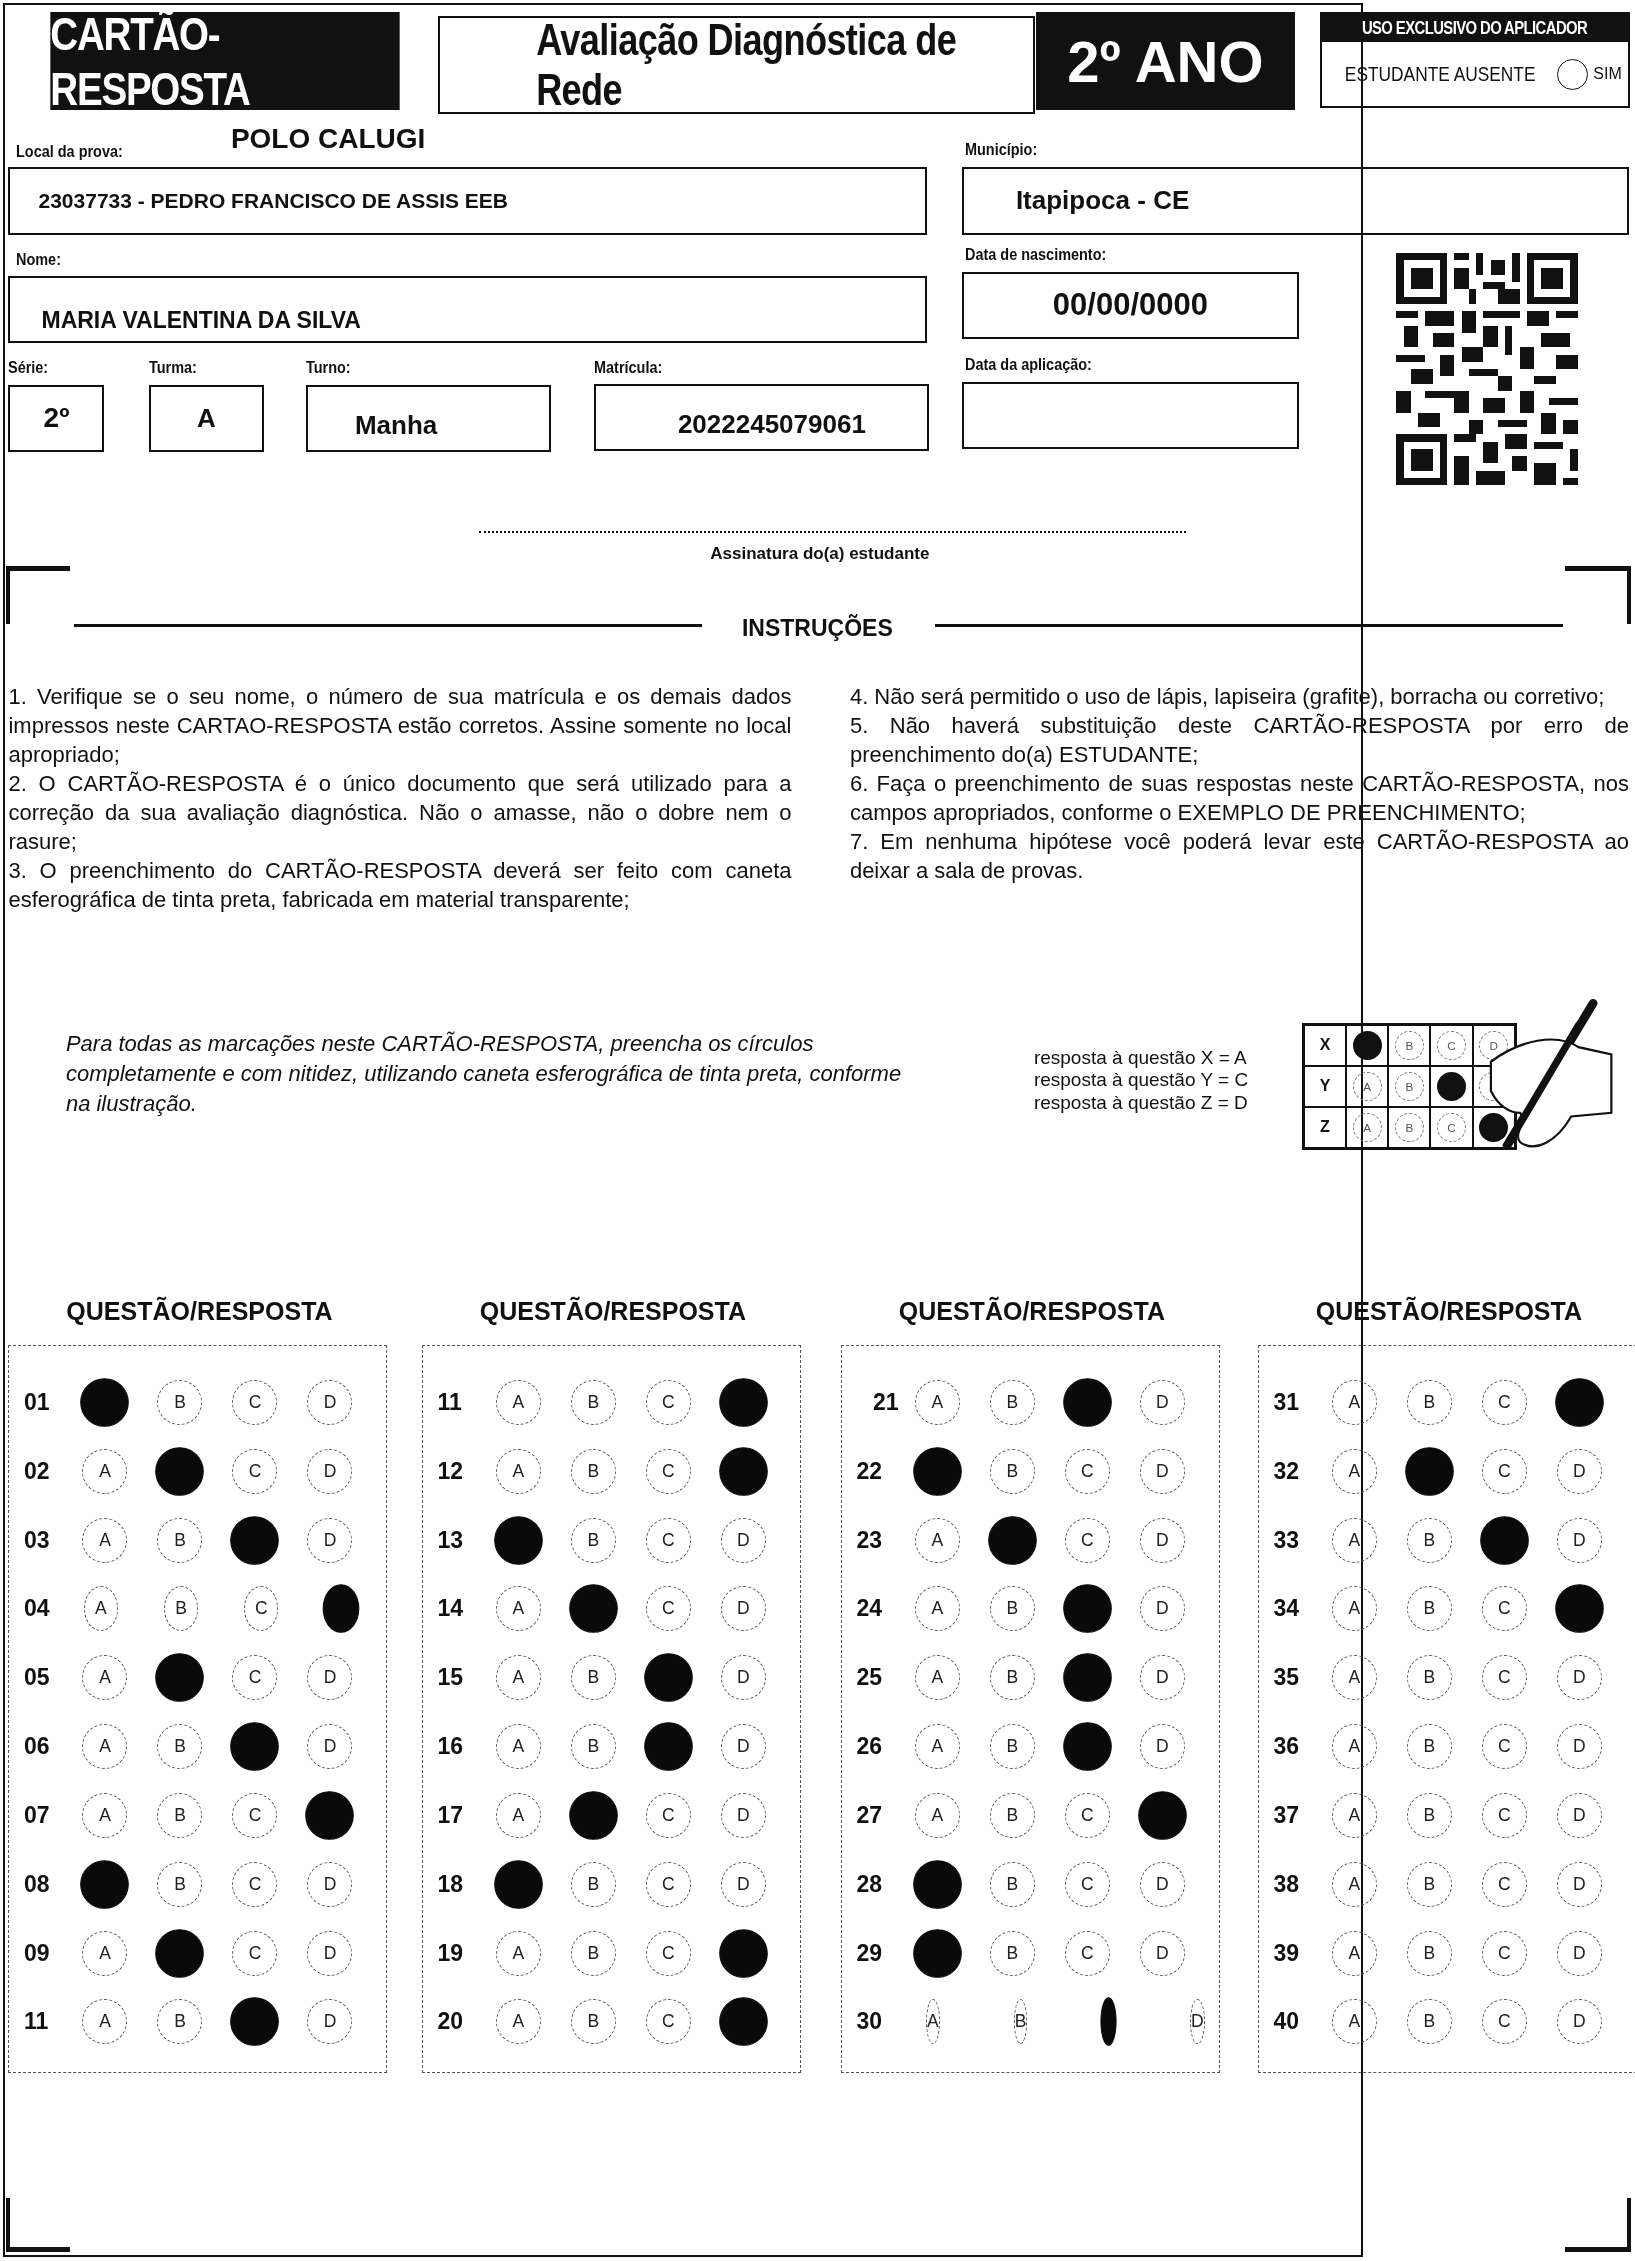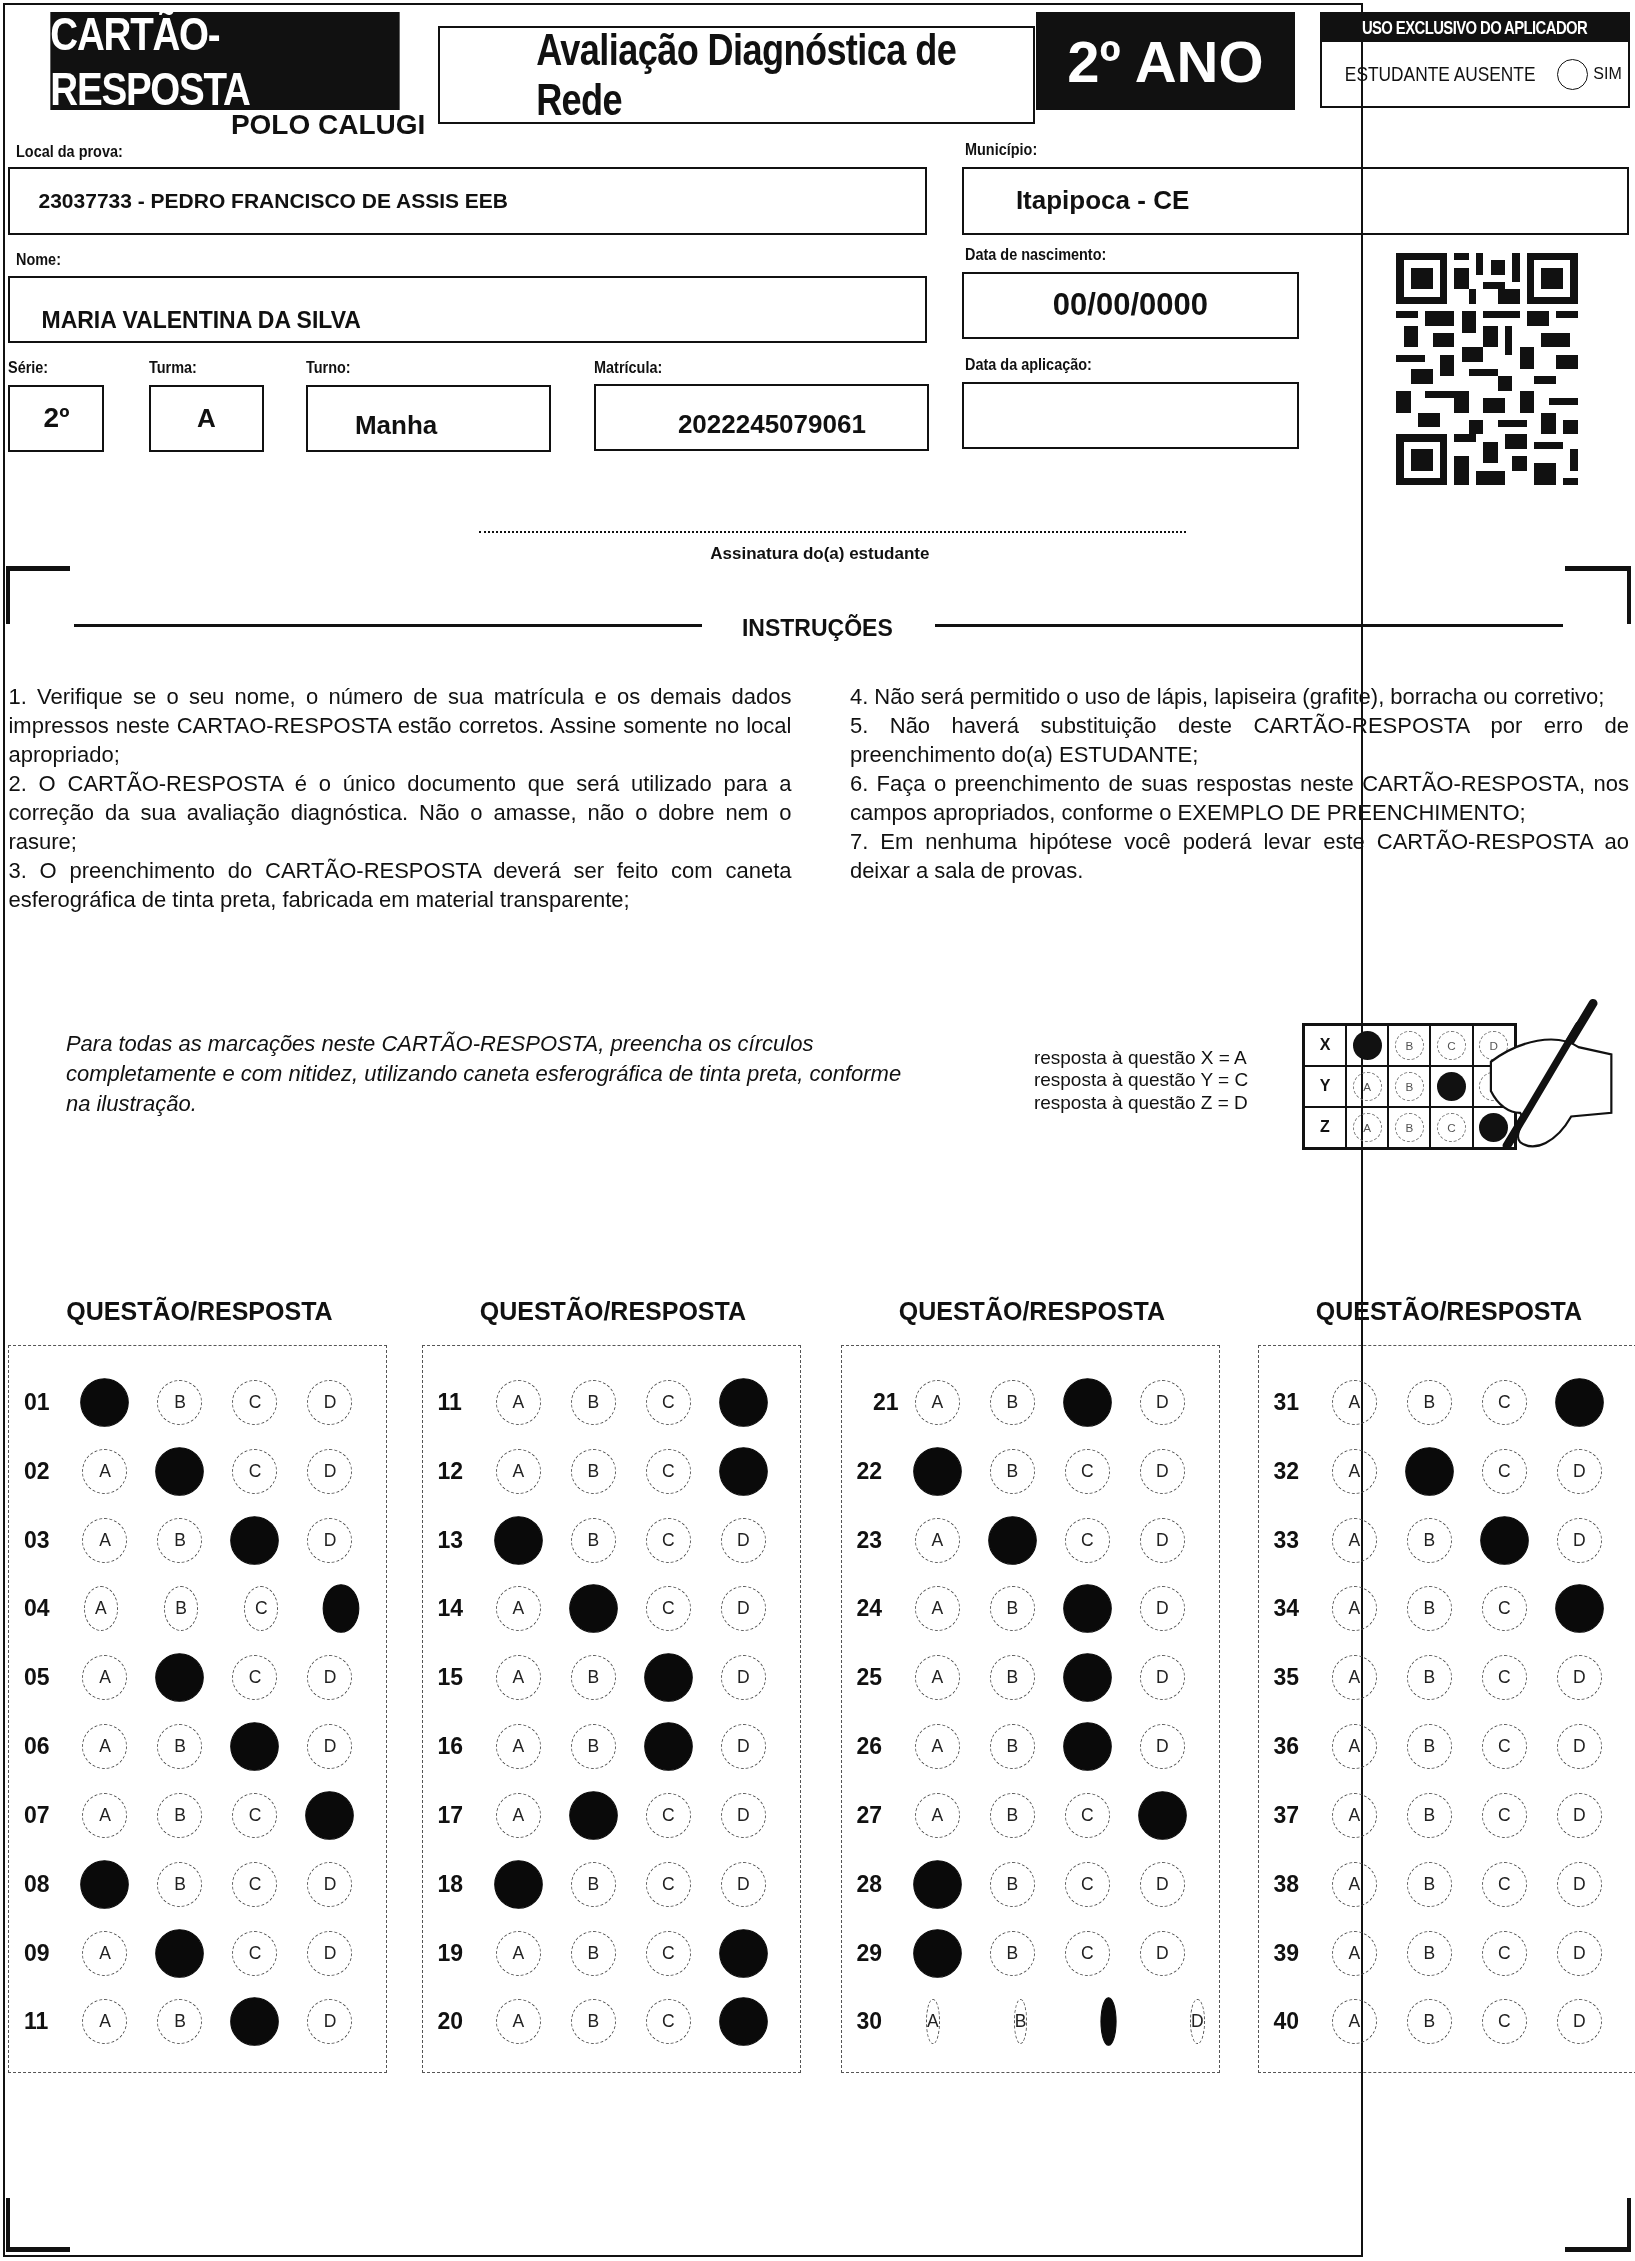--- a/index.html
+++ b/index.html
@@ -4,21 +4,21 @@
 <style>
   * { box-sizing: border-box; margin: 0; padding: 0; }
   html, body { width: 1635px; height: 2261px; background: #fff; }
   body { position: relative; font-family: "Liberation Sans", sans-serif; color: #111; overflow: hidden; }
   .page { position: absolute; left: 2.9px; top: 2.9px; width: 1360px; height: 2254px; border: 2.2px solid #111; }
   .abs { position: absolute; }
 
   
   .hdr-black { position: absolute; top: 7.3px; height: 98px; background: #111; color: #fff; font-weight: bold; display: flex; align-items: center; justify-content: center; }
   .hdr-title { left: 7.3px; width: 426px; font-size: 47px; letter-spacing: -1.5px; font-family: "Liberation Sans", sans-serif; transform: scaleX(0.82); transform-origin: center; }
-  .hdr-white { position: absolute; top: 21px; left: 433px; width: 597px; height: 98px; border: 2.2px solid #111; display: flex; align-items: center; justify-content: center; font-size: 44px; font-weight: bold; letter-spacing: -0.7px; padding-left: 47px; }
+  .hdr-white { position: absolute; top: 11px; left: 433px; width: 597px; height: 98px; border: 2.2px solid #111; display: flex; align-items: center; justify-content: center; font-size: 44px; font-weight: bold; letter-spacing: -0.7px; padding-left: 47px; }
   .hdr-white span { display: inline-block; transform: scaleX(0.82); }
   .hdr-ano { left: 1031px; width: 259px; font-size: 58px; }
   .aplic { position: absolute; left: 1315px; top: 7.3px; width: 310px; height: 96px; border: 2.2px solid #111; }
   .aplic-top { background: #111; color: #fff; height: 28px; font-size: 17.5px; font-weight: bold; display: flex; align-items: center; justify-content: center; letter-spacing: -0.7px; }
   .aplic-top span { transform: scaleX(0.85); display: inline-block; }
   .aplic-body { height: 64px; display: flex; align-items: center; justify-content: center; font-size: 20.4px; gap: 5px; }
   .aplic-body .lbl { transform: scaleX(0.85); display: inline-block; }
   .absent-circle { width: 31px; height: 31px; border: 1.5px solid #111; border-radius: 50%; display: inline-block; }
   .aplic-body .sim { font-size: 16px; }
 
@@ -77,21 +77,21 @@
         <span>USO EXCLUSIVO DO APLICADOR</span>
       </div>
     <div class="aplic-body">
       <span class="lbl">ESTUDANTE AUSENTE</span>
       <span class="absent-circle"></span>
       <span class="sim">SIM</span>
     </div>
   </div>
 
   <div class="flabel" style="left:11px; top:137px;">Local da prova:</div>
-  <div class="abs" style="left:226px; top:104px; font-size:28px; font-weight:bold;">POLO CALUGI</div>
+  <div class="abs" style="left:226px; top:118px; font-size:28px; font-weight:bold;">POLO CALUGI</div>
   <div class="fbox" style="left:3.6px; top:162px; width:919px; height:68px; padding-left:28px;">
     <span style="font-size:21px;">23037733 - PEDRO FRANCISCO DE ASSIS EEB</span>
   </div>
 
   <div class="flabel" style="left:960px; top:135px;">Município:</div>
   <div class="fbox" style="left:957px; top:162px; width:667px; height:68px; padding-left:52px;">
     <span class="fval" style="font-size:26px;">Itapipoca - CE</span>
   </div>
 
   <div class="flabel" style="left:11px; top:245px;">Nome:</div>

